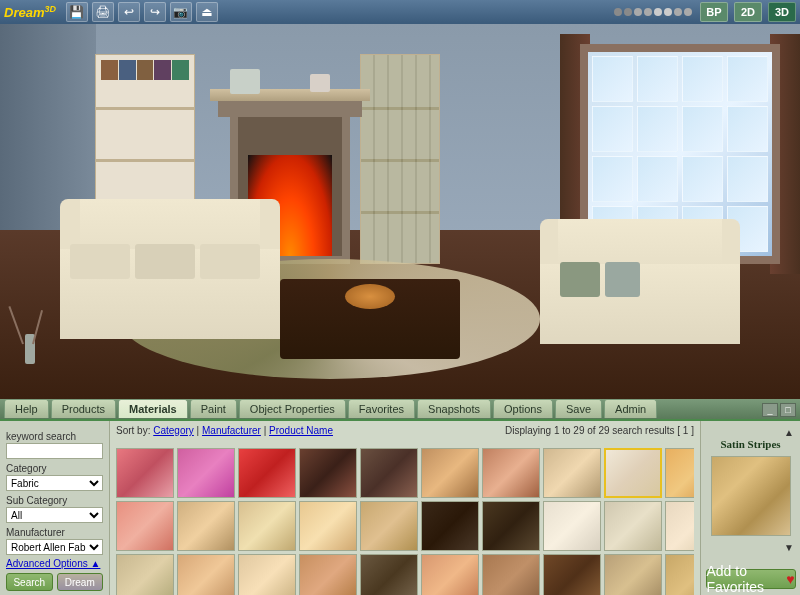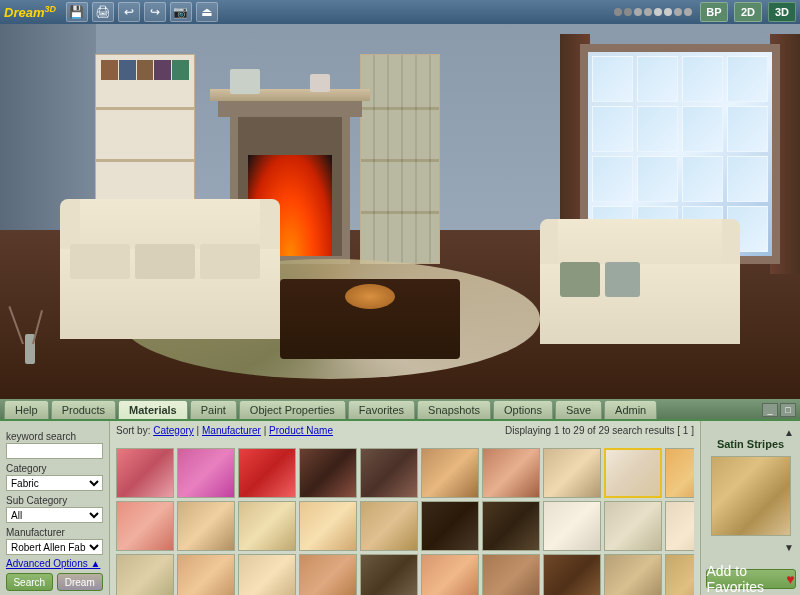--- a/index.html
+++ b/index.html
@@ -199,21 +199,21 @@
       background: conic-gradient(from 0deg, #c0b080, #e8e0c8, #8a9060, #c0b080);
       border-radius: 50%;
       opacity: 0.8;
     }
 
     
     #nav-tabs {
       height: 22px;
       background: linear-gradient(to bottom, #7a9a7a, #5a7a5a);
       display: flex;
-      align-items: center;
+      align-items: flex-start;
       padding: 0 4px;
       border-bottom: 2px solid #4a8a4a;
     }
     .nav-tab {
       padding: 2px 10px;
       background: linear-gradient(to bottom, #c8d8b8, #a8b898);
       border: 1px solid #7a9a7a;
       border-bottom: none;
       border-radius: 3px 3px 0 0;
       cursor: pointer;
@@ -344,20 +344,21 @@
       display: flex;
       flex-direction: column;
       align-items: center;
     }
     .info-title {
       font-size: 11px;
       font-weight: bold;
       color: #1a3a1a;
       text-align: center;
       margin-bottom: 6px;
+      font-family: Liberation Serif, serif;
     }
     .info-swatch {
       width: 80px;
       height: 80px;
       border: 1px solid #a0a890;
       margin-bottom: 6px;
     }
     .add-fav-btn {
       width: 90px;
       height: 20px;

